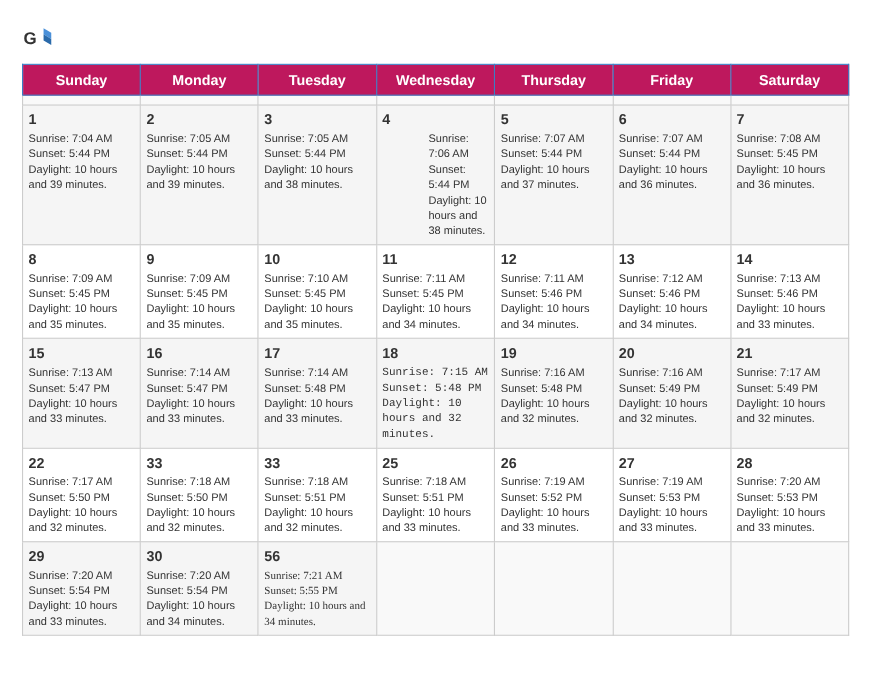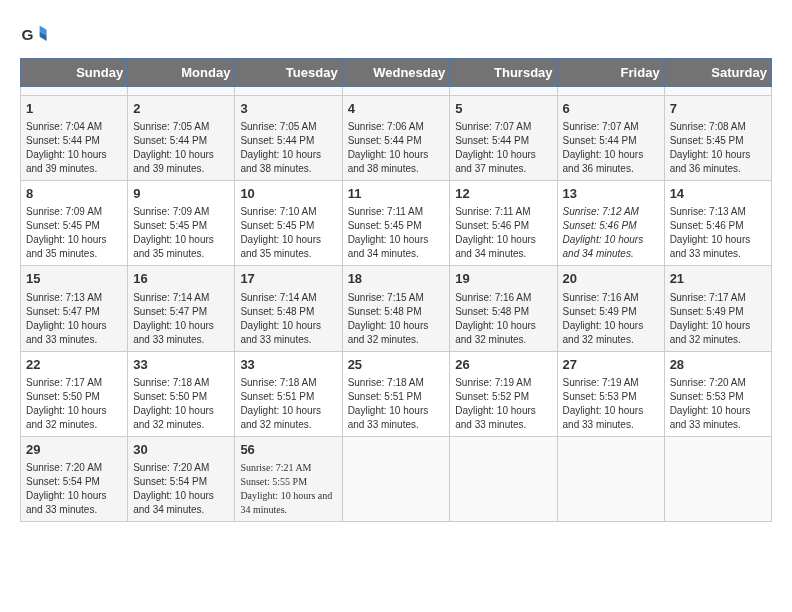--- a/index.html
+++ b/index.html
@@ -25,24 +25,24 @@
     .logo-text-blue { font-size: 18px; font-weight: bold; color: #4a90d9; }
     .logo-icon {
       width: 28px;
       height: 28px;
     }
     .title-area { text-align: right; }
     .title-area h1 { font-size: 32px; font-weight: bold; color: #333; }
     .title-area h2 { font-size: 16px; color: #555; font-weight: normal; }
     .calendar { width: 100%; border-collapse: collapse; font-size: 11px; }
     .calendar thead tr th {
-      background: #737373;
+      background: #be185d;
       color: white;
       padding: 6px 4px;
-      text-align: right;
+      text-align: center;
       font-size: 13px;
       font-weight: bold;
       border: 1px solid #3c7dc4;
     }
     .calendar tbody tr td {
       vertical-align: top;
       padding: 4px 5px;
       border: 1px solid #ccc;
       width: 108px;
       min-height: 80px;
@@ -119,21 +119,21 @@
 Daylight: 10 hours and 39 minutes.</div>
         </td>
         <td>
           <span class="day-number">3</span>
           <div class="day-info" style="white-space: pre-line;">Sunrise: 7:05 AM
 Sunset: 5:44 PM
 Daylight: 10 hours and 38 minutes.</div>
         </td>
         <td>
           <span class="day-number">4</span>
-          <div class="day-info" style="white-space: pre-line;">Sunrise: 7:06 AM
+          <div class="day-info" style="white-space: pre-line; margin-left: 42px;">Sunrise: 7:06 AM
 Sunset: 5:44 PM
 Daylight: 10 hours and 38 minutes.</div>
         </td>
         <td>
           <span class="day-number">5</span>
           <div class="day-info" style="white-space: pre-line;">Sunrise: 7:07 AM
 Sunset: 5:44 PM
 Daylight: 10 hours and 37 minutes.</div>
         </td>
         <td>
@@ -175,21 +175,21 @@
 Daylight: 10 hours and 34 minutes.</div>
         </td>
         <td>
           <span class="day-number">12</span>
           <div class="day-info" style="white-space: pre-line;">Sunrise: 7:11 AM
 Sunset: 5:46 PM
 Daylight: 10 hours and 34 minutes.</div>
         </td>
         <td>
           <span class="day-number">13</span>
-          <div class="day-info" style="white-space: pre-line; font-style: italic;">Sunrise: 7:12 AM
+          <div class="day-info" style="white-space: pre-line;">Sunrise: 7:12 AM
 Sunset: 5:46 PM
 Daylight: 10 hours and 34 minutes.</div>
         </td>
         <td>
           <span class="day-number">14</span>
           <div class="day-info" style="white-space: pre-line;">Sunrise: 7:13 AM
 Sunset: 5:46 PM
 Daylight: 10 hours and 33 minutes.</div>
         </td>
       </tr>
@@ -207,21 +207,21 @@
 Daylight: 10 hours and 33 minutes.</div>
         </td>
         <td>
           <span class="day-number">17</span>
           <div class="day-info" style="white-space: pre-line;">Sunrise: 7:14 AM
 Sunset: 5:48 PM
 Daylight: 10 hours and 33 minutes.</div>
         </td>
         <td>
           <span class="day-number">18</span>
-          <div class="day-info" style="white-space: pre-line;">Sunrise: 7:15 AM
+          <div class="day-info" style="white-space: pre-line; font-family: Liberation Mono, monospace;">Sunrise: 7:15 AM
 Sunset: 5:48 PM
 Daylight: 10 hours and 32 minutes.</div>
         </td>
         <td>
           <span class="day-number">19</span>
           <div class="day-info" style="white-space: pre-line;">Sunrise: 7:16 AM
 Sunset: 5:48 PM
 Daylight: 10 hours and 32 minutes.</div>
         </td>
         <td>

